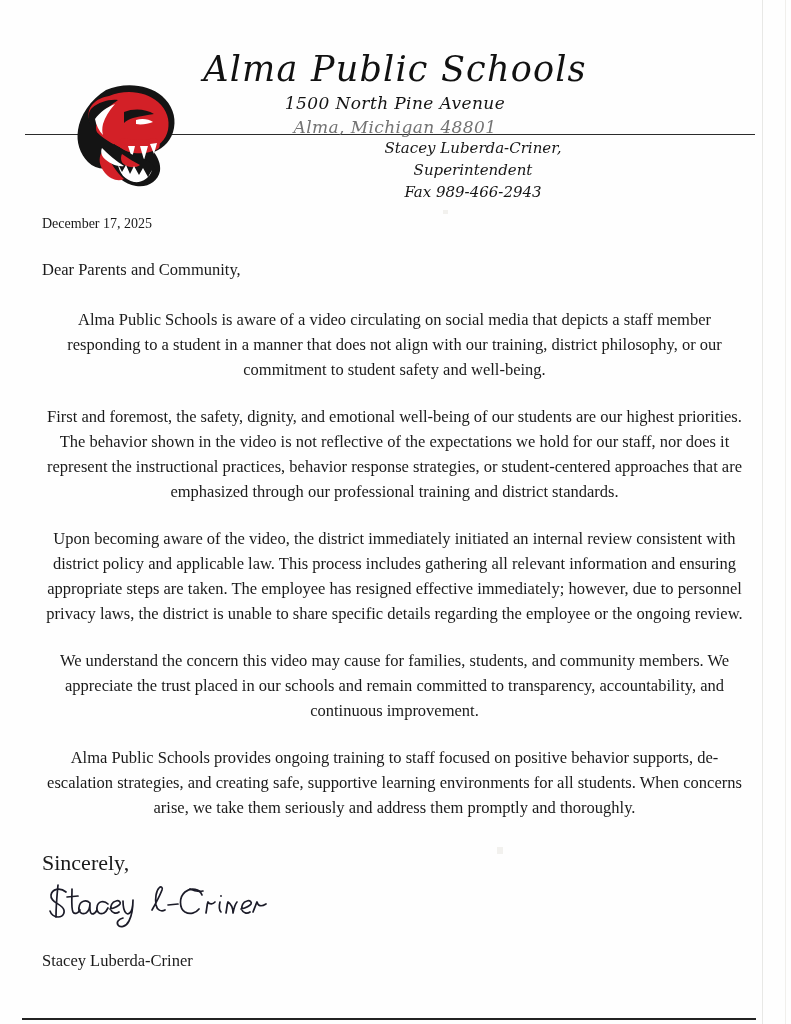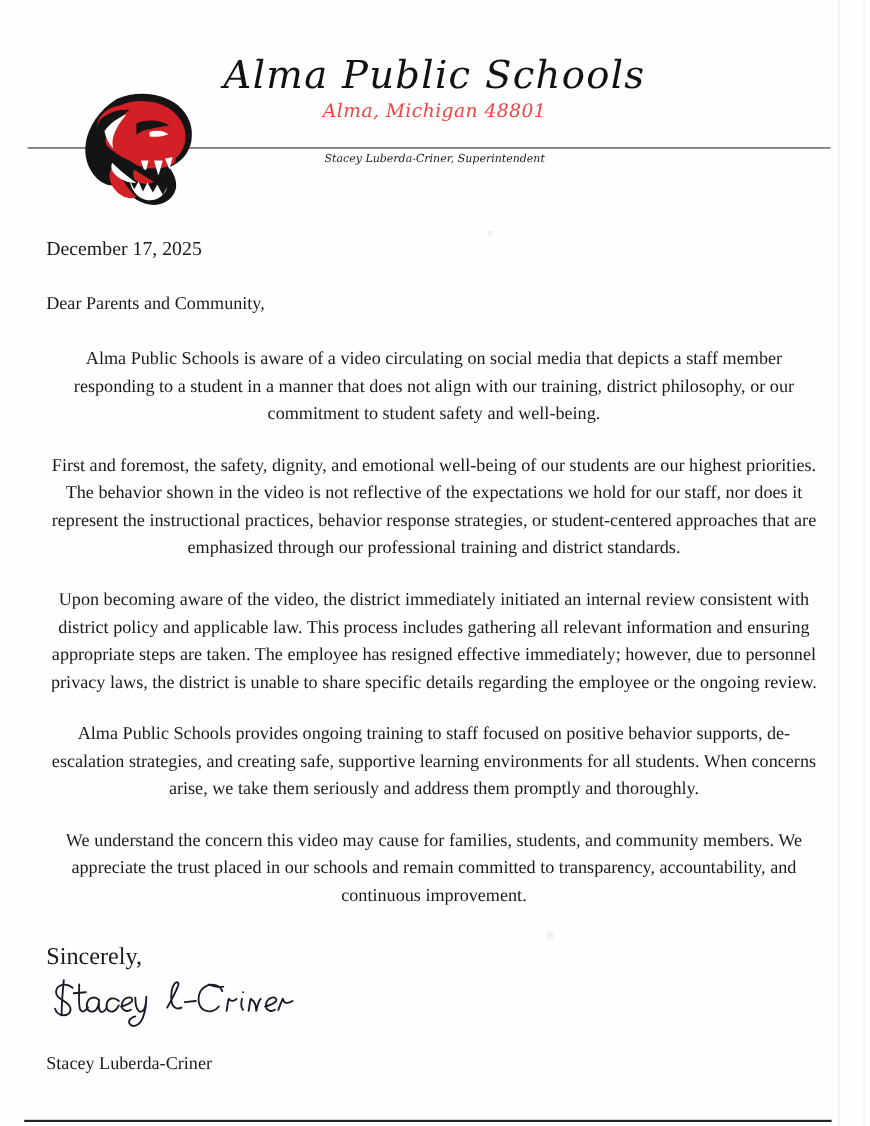--- a/index.html
+++ b/index.html
@@ -69,21 +69,21 @@
     margin-top: 6px;
     letter-spacing: 0.4px;
     color: #141414;
   }
   .head-addr2 {
     font-family: "URW Chancery L", "DejaVu Serif", serif;
     font-style: italic;
     font-size: 17px;
     margin-top: 4px;
     letter-spacing: 0.4px;
-    color: #ef4444;
+    color: #737373;
   }
 
   .head-rule {
     position: absolute;
     left: 25px;
     top: 134px;
     width: 730px;
     height: 1px;
     background: #2b2b2b;
   }
@@ -93,39 +93,40 @@
     left: 62px;
     top: 78px;
     width: 125px;
     height: 112px;
     z-index: 3;
   }
   .logo-wrap svg { display: block; }
 
   .head-contact {
     position: absolute;
-    right: 60px;
+    right: 32px;
     top: 138px;
     width: 300px;
+    text-align: center;
     font-family: "URW Chancery L", "DejaVu Serif", serif;
     font-style: italic;
-    font-size: 10px;
+    font-size: 15px;
     line-height: 1.45;
     color: #161616;
   }
 
   
   .letter-body {
     position: absolute;
     left: 42px;
     top: 213px;
     width: 705px;
   }
   .date-line {
-    font-size: 18px;
+    font-size: 14px;
     line-height: 1.5;
     margin-bottom: 24px;
   }
   .salutation {
     font-size: 16.5px;
     line-height: 1.5;
     margin-bottom: 24px;
   }
   .para {
     font-size: 16.5px;
@@ -221,37 +222,39 @@
                  C88 100, 80 105, 72 104 C63 102, 57 95, 56 86 Z" fill="#ffffff"></path>
 
         <path d="M44 74 C48 84, 54 94, 62 101 C56 104, 48 101, 43 95 C37 88, 36 80, 40 74 Z" fill="#d32027"></path>
 
         <path d="M40 70 C46 76, 54 83, 62 88 C56 89, 49 86, 44 82 C40 79, 38 74, 40 70 Z" fill="#ffffff"></path>
       </svg>
     </div>
 
     <div class="head-title-block">
       <div class="school-name">Alma Public Schools</div>
+      <div class="head-addr1">1500 North Pine Avenue</div>
       <div class="head-addr2">Alma, Michigan 48801</div>
     </div>
 
     <div class="head-contact">
       <div>Stacey Luberda-Criner, Superintendent</div>
+      <div>Fax 989-466-2943</div>
     </div>
   </div>
 
   <div class="letter-body">
     <div class="date-line">December 17, 2025</div>
     <div class="salutation">Dear Parents and Community,</div>
 
     <p class="para">Alma Public Schools is aware of a video circulating on social media that depicts a staff member responding to a student in a manner that does not align with our training, district philosophy, or our commitment to student safety and well-being.</p>
     <p class="para">First and foremost, the safety, dignity, and emotional well-being of our students are our highest priorities. The behavior shown in the video is not reflective of the expectations we hold for our staff, nor does it represent the instructional practices, behavior response strategies, or student-centered approaches that are emphasized through our professional training and district standards.</p>
     <p class="para">Upon becoming aware of the video, the district immediately initiated an internal review consistent with district policy and applicable law. This process includes gathering all relevant information and ensuring appropriate steps are taken. The employee has resigned effective immediately; however, due to personnel privacy laws, the district is unable to share specific details regarding the employee or the ongoing review.</p>
+    <p class="para">We understand the concern this video may cause for families, students, and community members. We appreciate the trust placed in our schools and remain committed to transparency, accountability, and continuous improvement.</p>
     <p class="para">Alma Public Schools provides ongoing training to staff focused on positive behavior supports, de-escalation strategies, and creating safe, supportive learning environments for all students. When concerns arise, we take them seriously and address them promptly and thoroughly.</p>
-    <p class="para">We understand the concern this video may cause for families, students, and community members. We appreciate the trust placed in our schools and remain committed to transparency, accountability, and continuous improvement.</p>
 
     <div class="closing">Sincerely,</div>
 
     <div class="signature-img">
       <svg width="230" height="46" viewBox="0 0 230 46" xmlns="http://www.w3.org/2000/svg">
         <g fill="none" stroke="#1b1b28" stroke-width="1.7" stroke-linecap="round" stroke-linejoin="round">
 
           <path d="M22 9 C16 4, 8 6, 7 12 C6 18, 14 20, 18 24 C22 28, 20 34, 14 34 C10 34, 7 31, 6 28"></path>
           <path d="M14 2 C13 12, 12 24, 12 34"></path>
 

